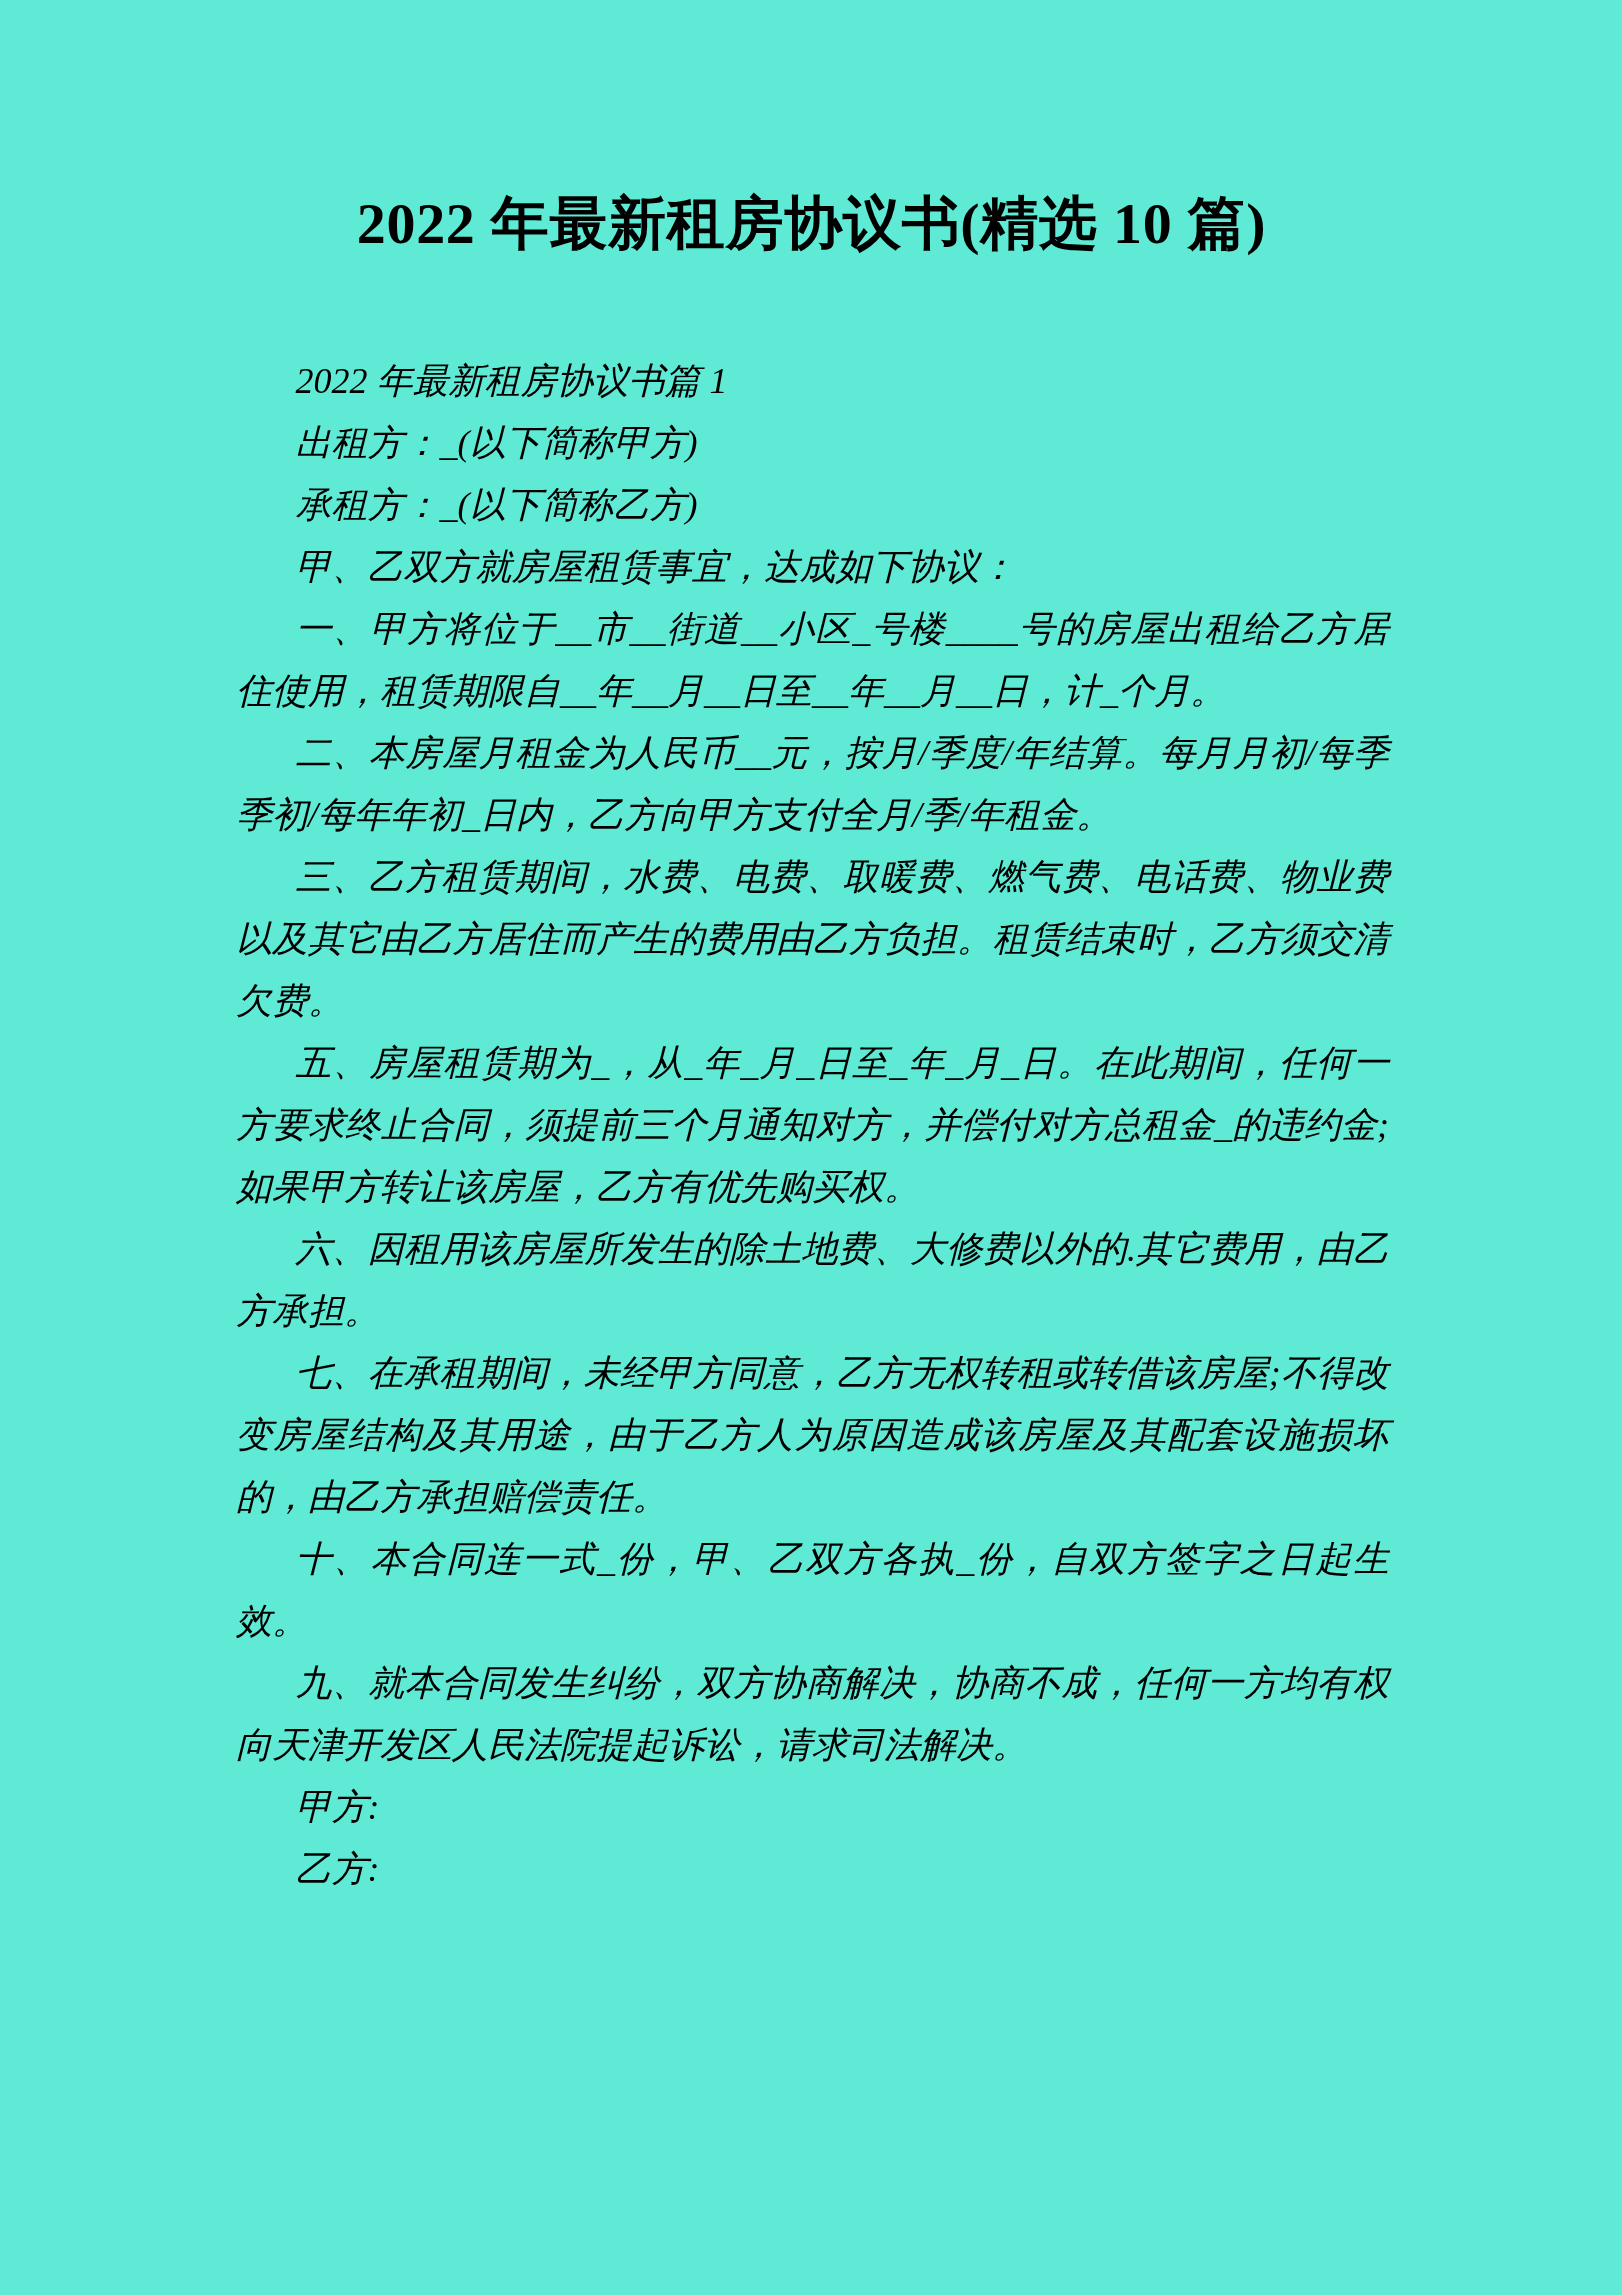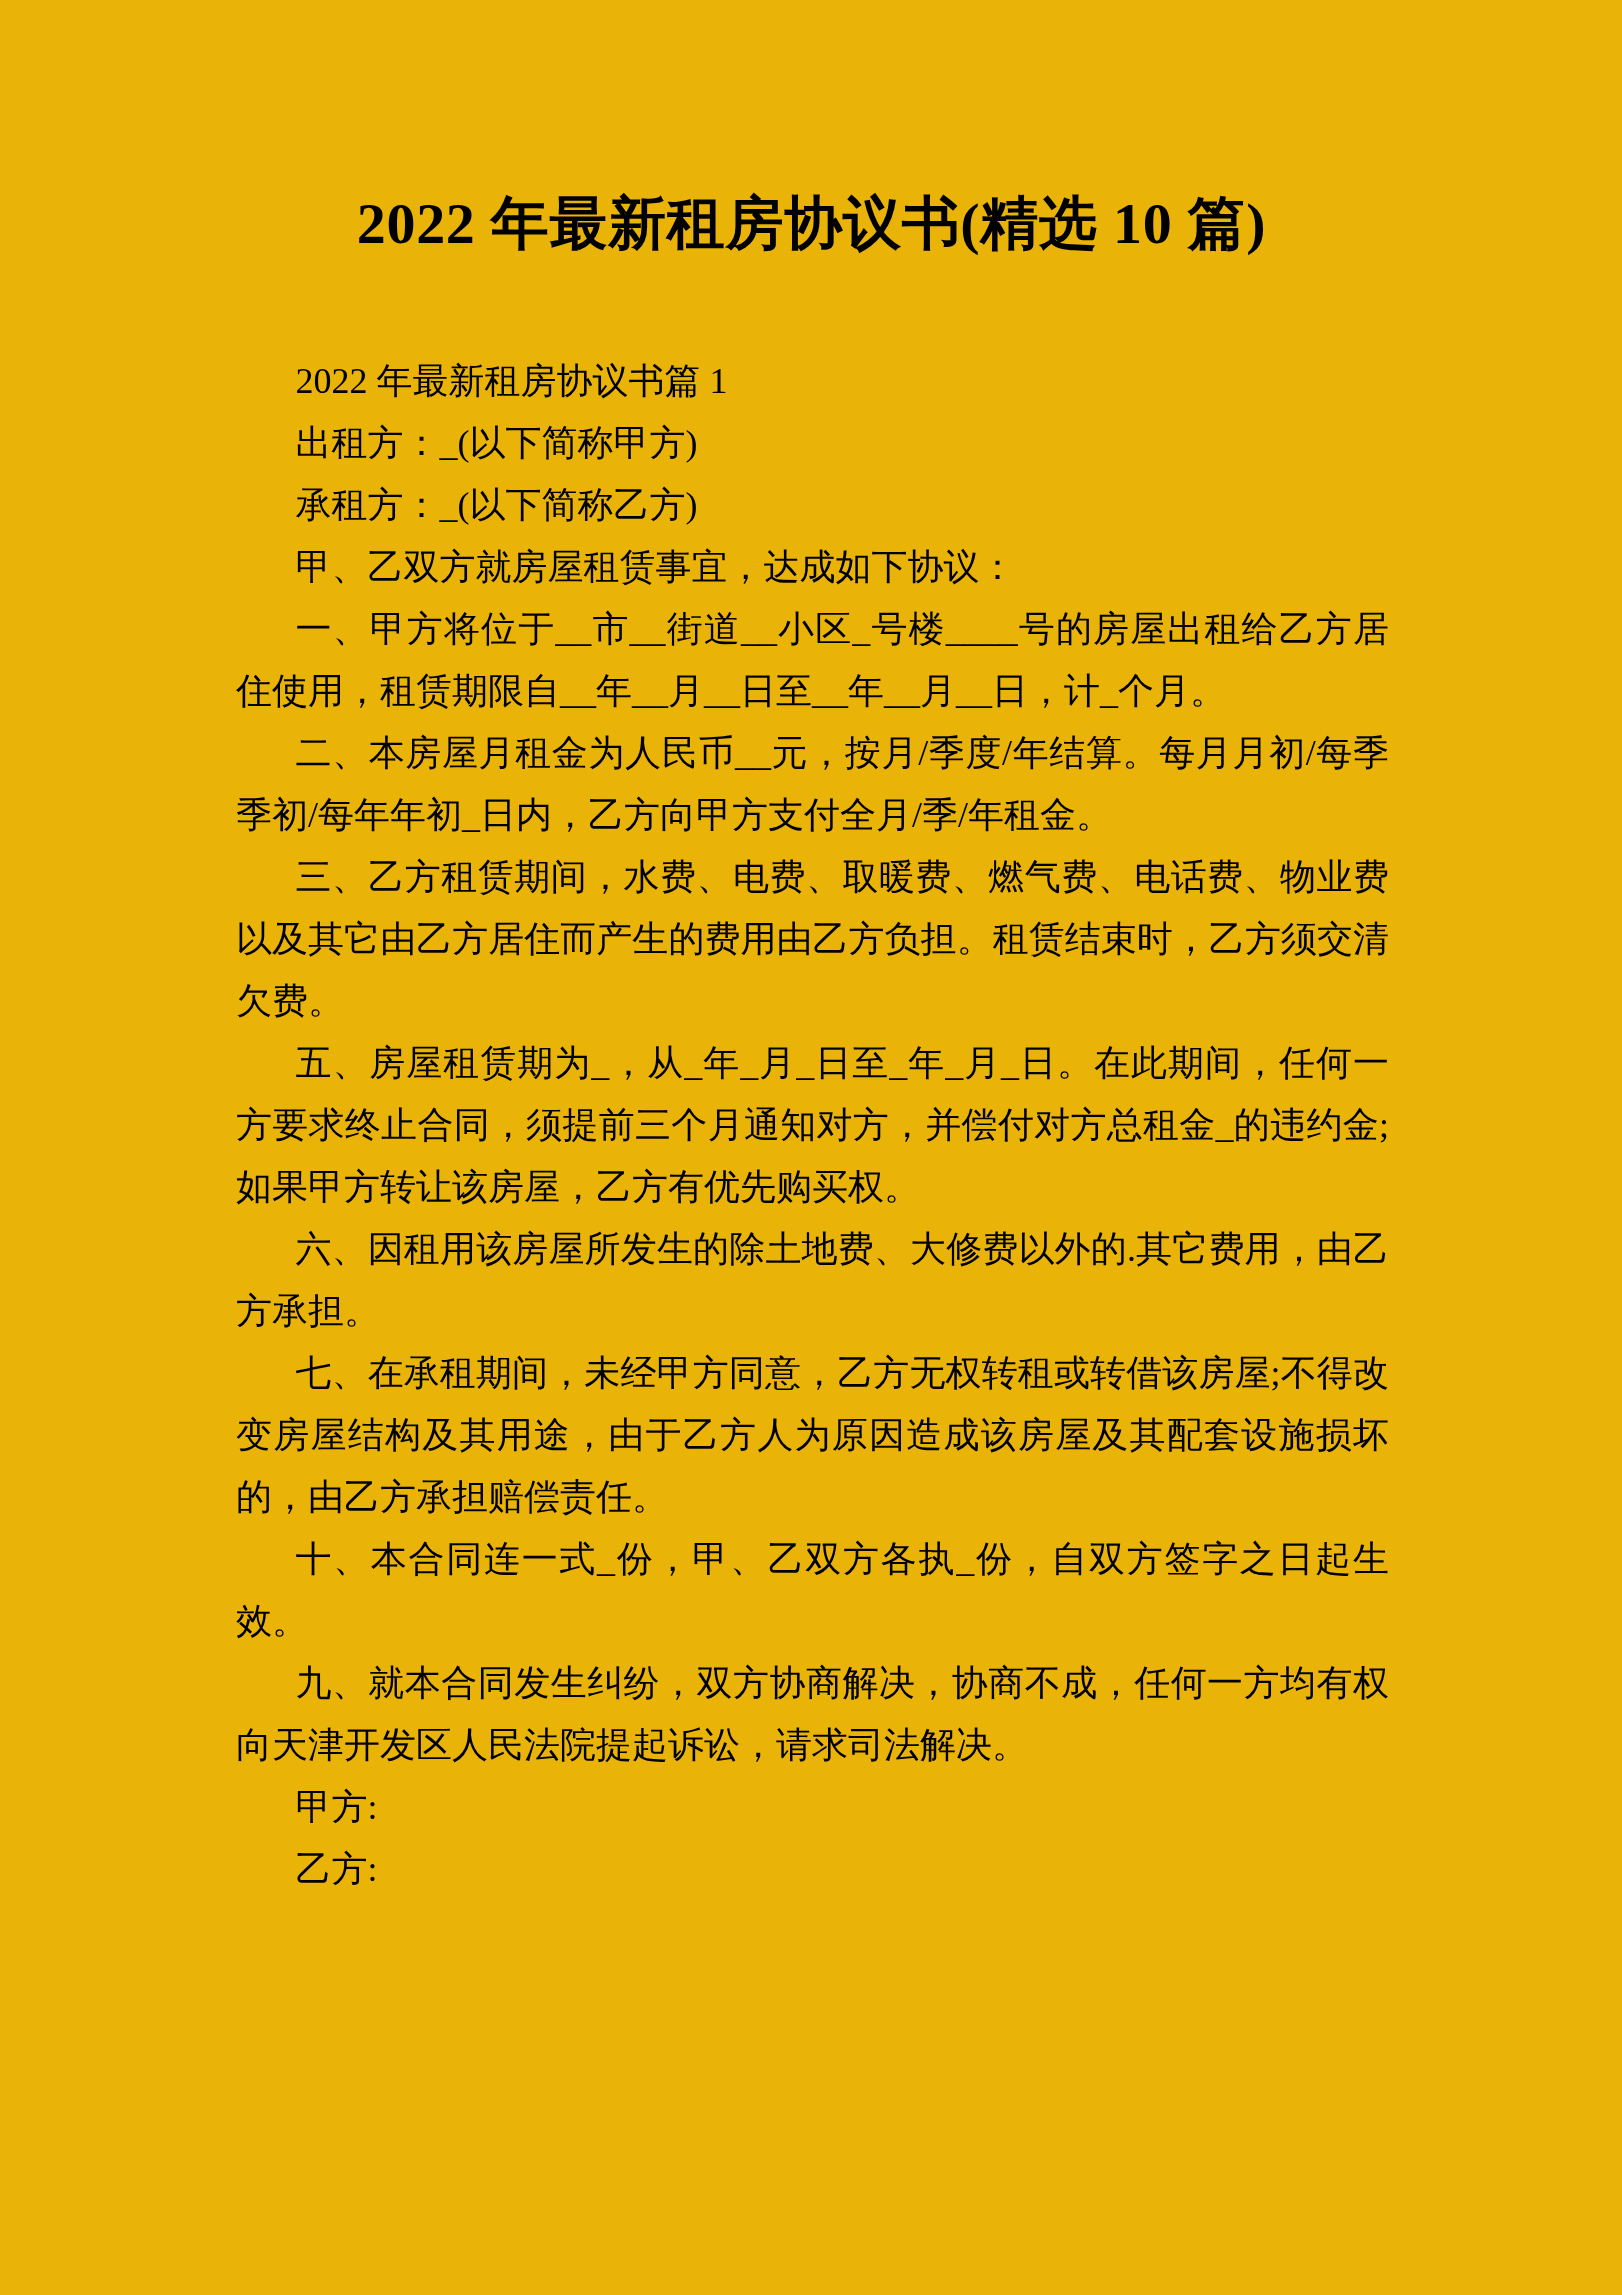--- a/index.html
+++ b/index.html
@@ -8,39 +8,40 @@
     width: 1623px;
     height: 2295px;
     position: relative;
     overflow: hidden;
     color: #000000;
     font-family: "Liberation Serif", "DejaVu Serif", serif;
   }
   .page {
     width: 1623px;
     height: 2295px;
-    background: #eab308;
+    background: #5eead4;
   }
   .doc-title {
     padding-top: 191px;
     text-align: center;
     font-size: 58px;
     font-weight: 700;
     letter-spacing: 0.7px;
     line-height: 1.15;
     font-family: "Liberation Serif", "DejaVu Serif", serif;
   }
   .doc-body {
     margin-top: 92px;
     padding-left: 236px;
     padding-right: 234px;
     font-size: 36px;
     line-height: 62px;
     text-align: justify;
     font-family: "Liberation Serif", "DejaVu Serif", serif;
+    font-style: italic;
   }
   .doc-body p {
     text-indent: 1.65em;
     margin: 0;
     word-break: break-all;
   }
 </style>
 </head>
 <body>
 

